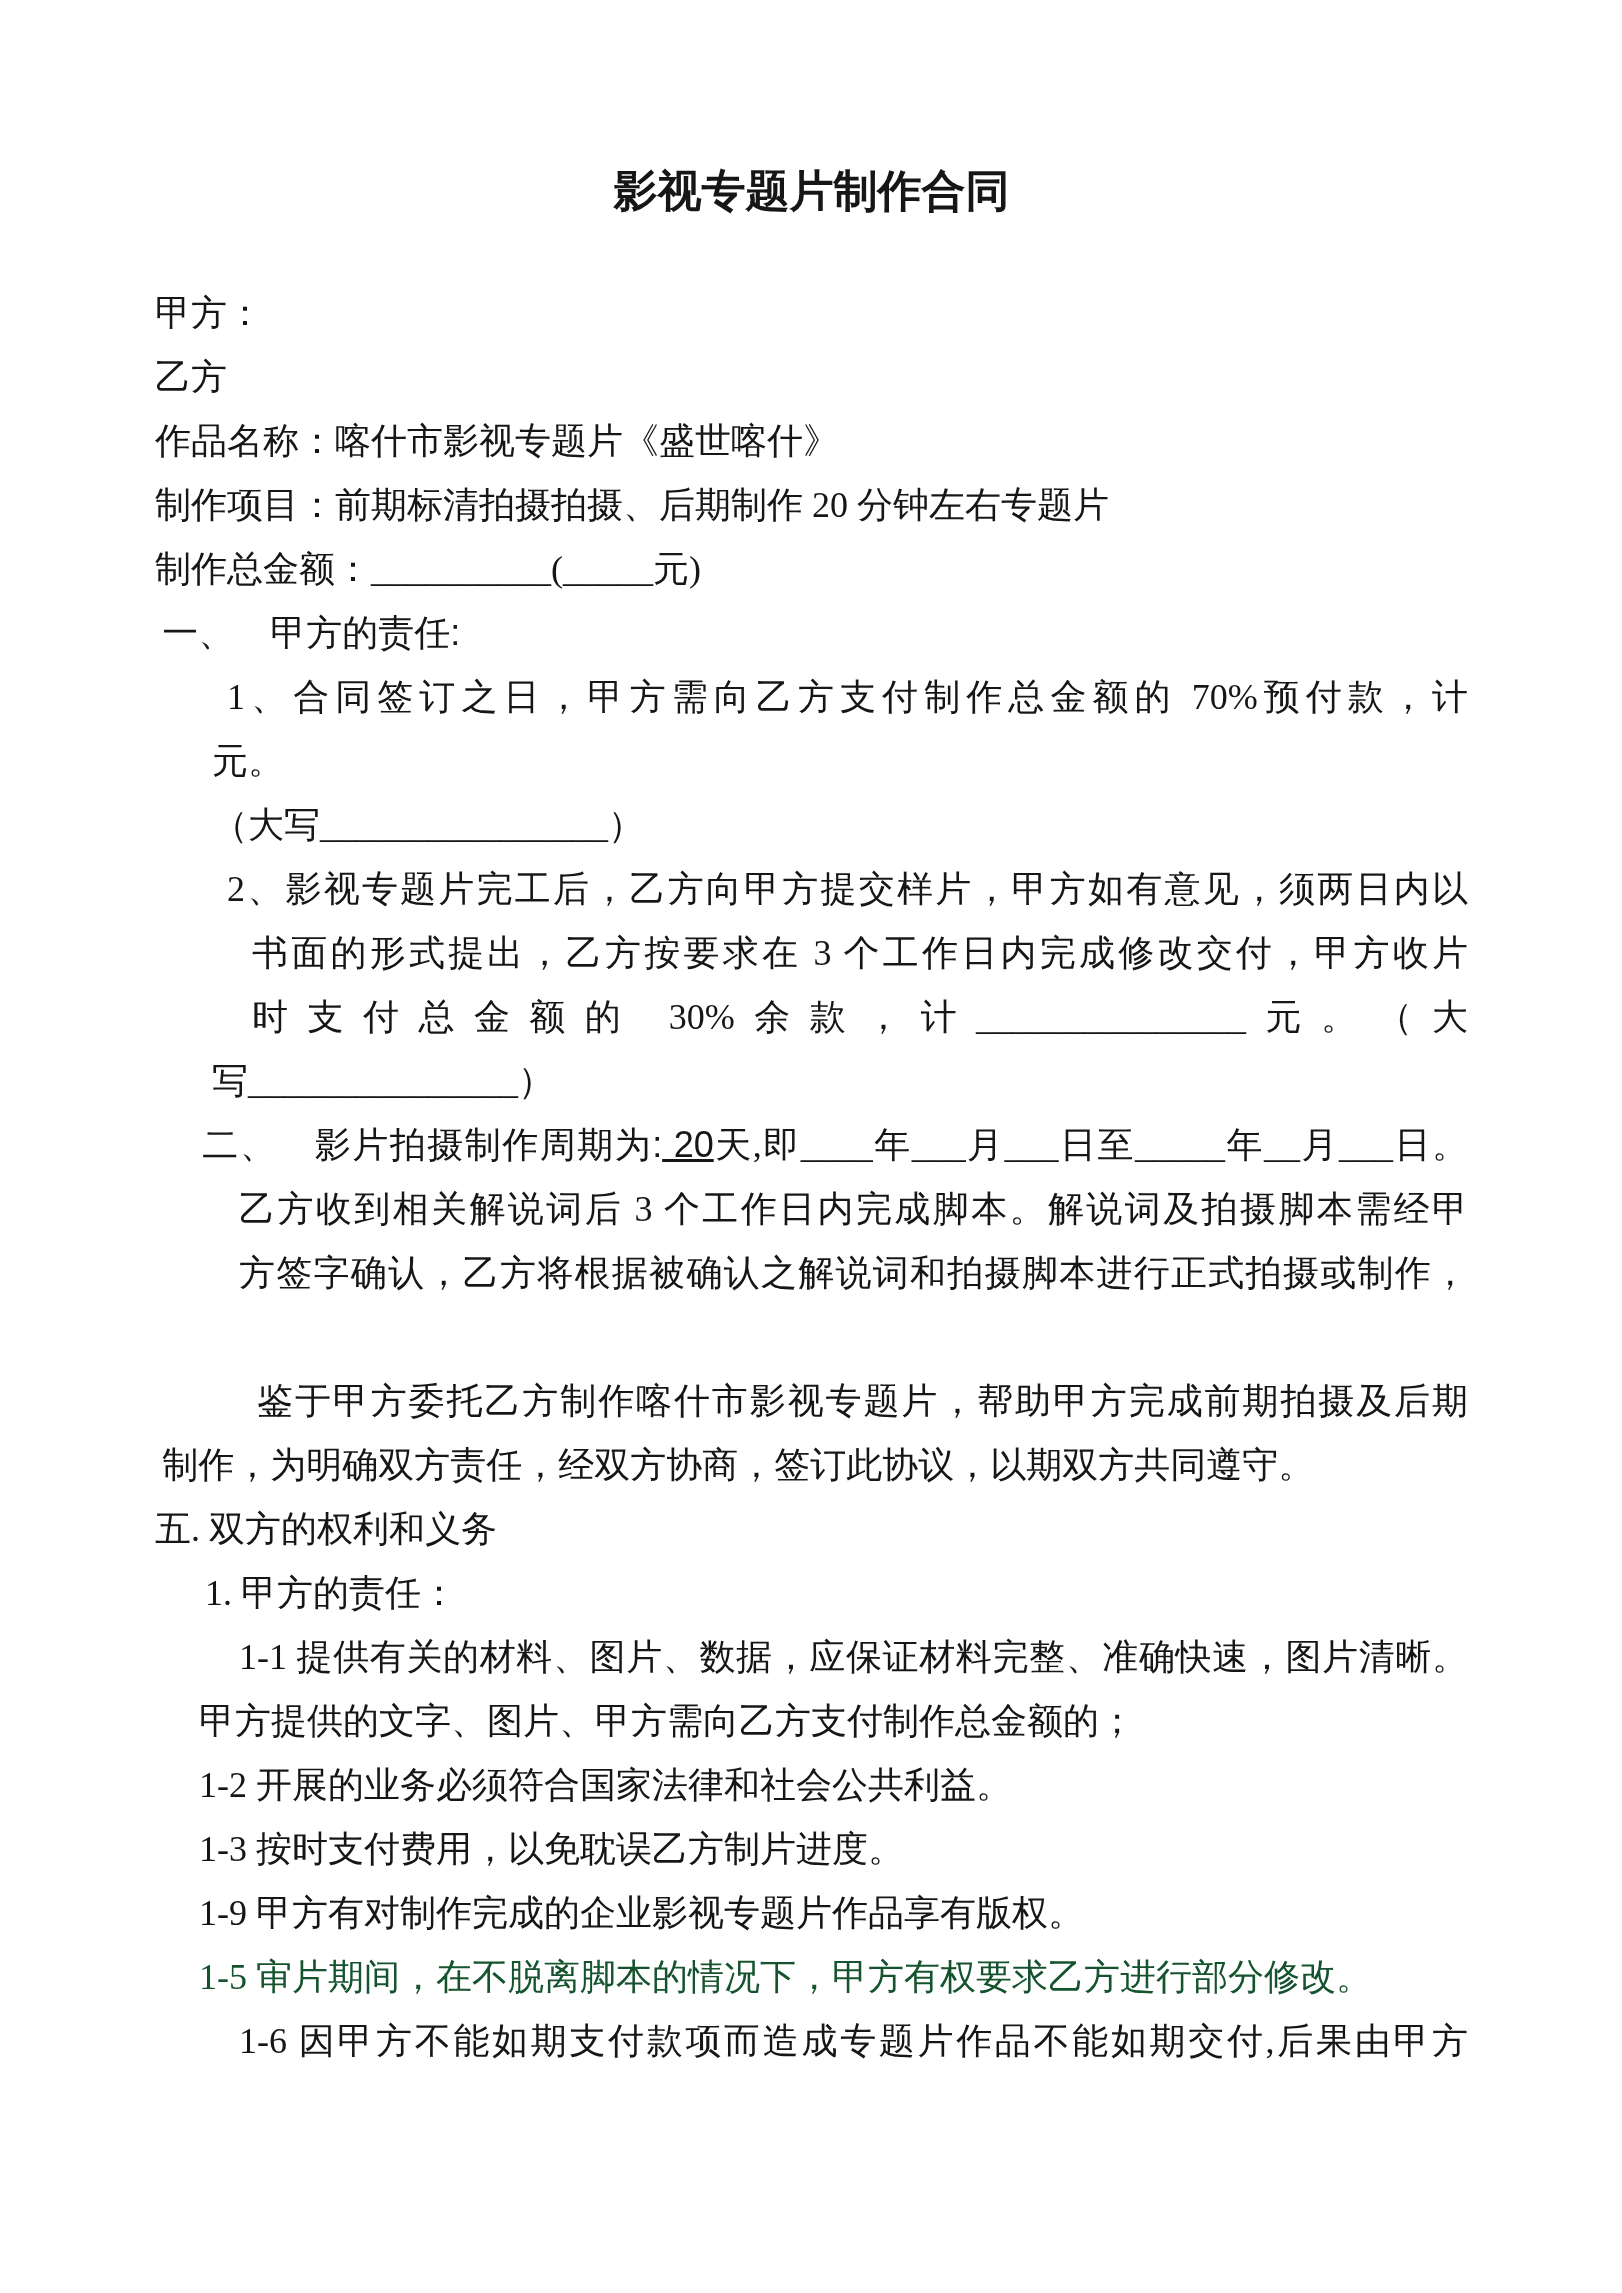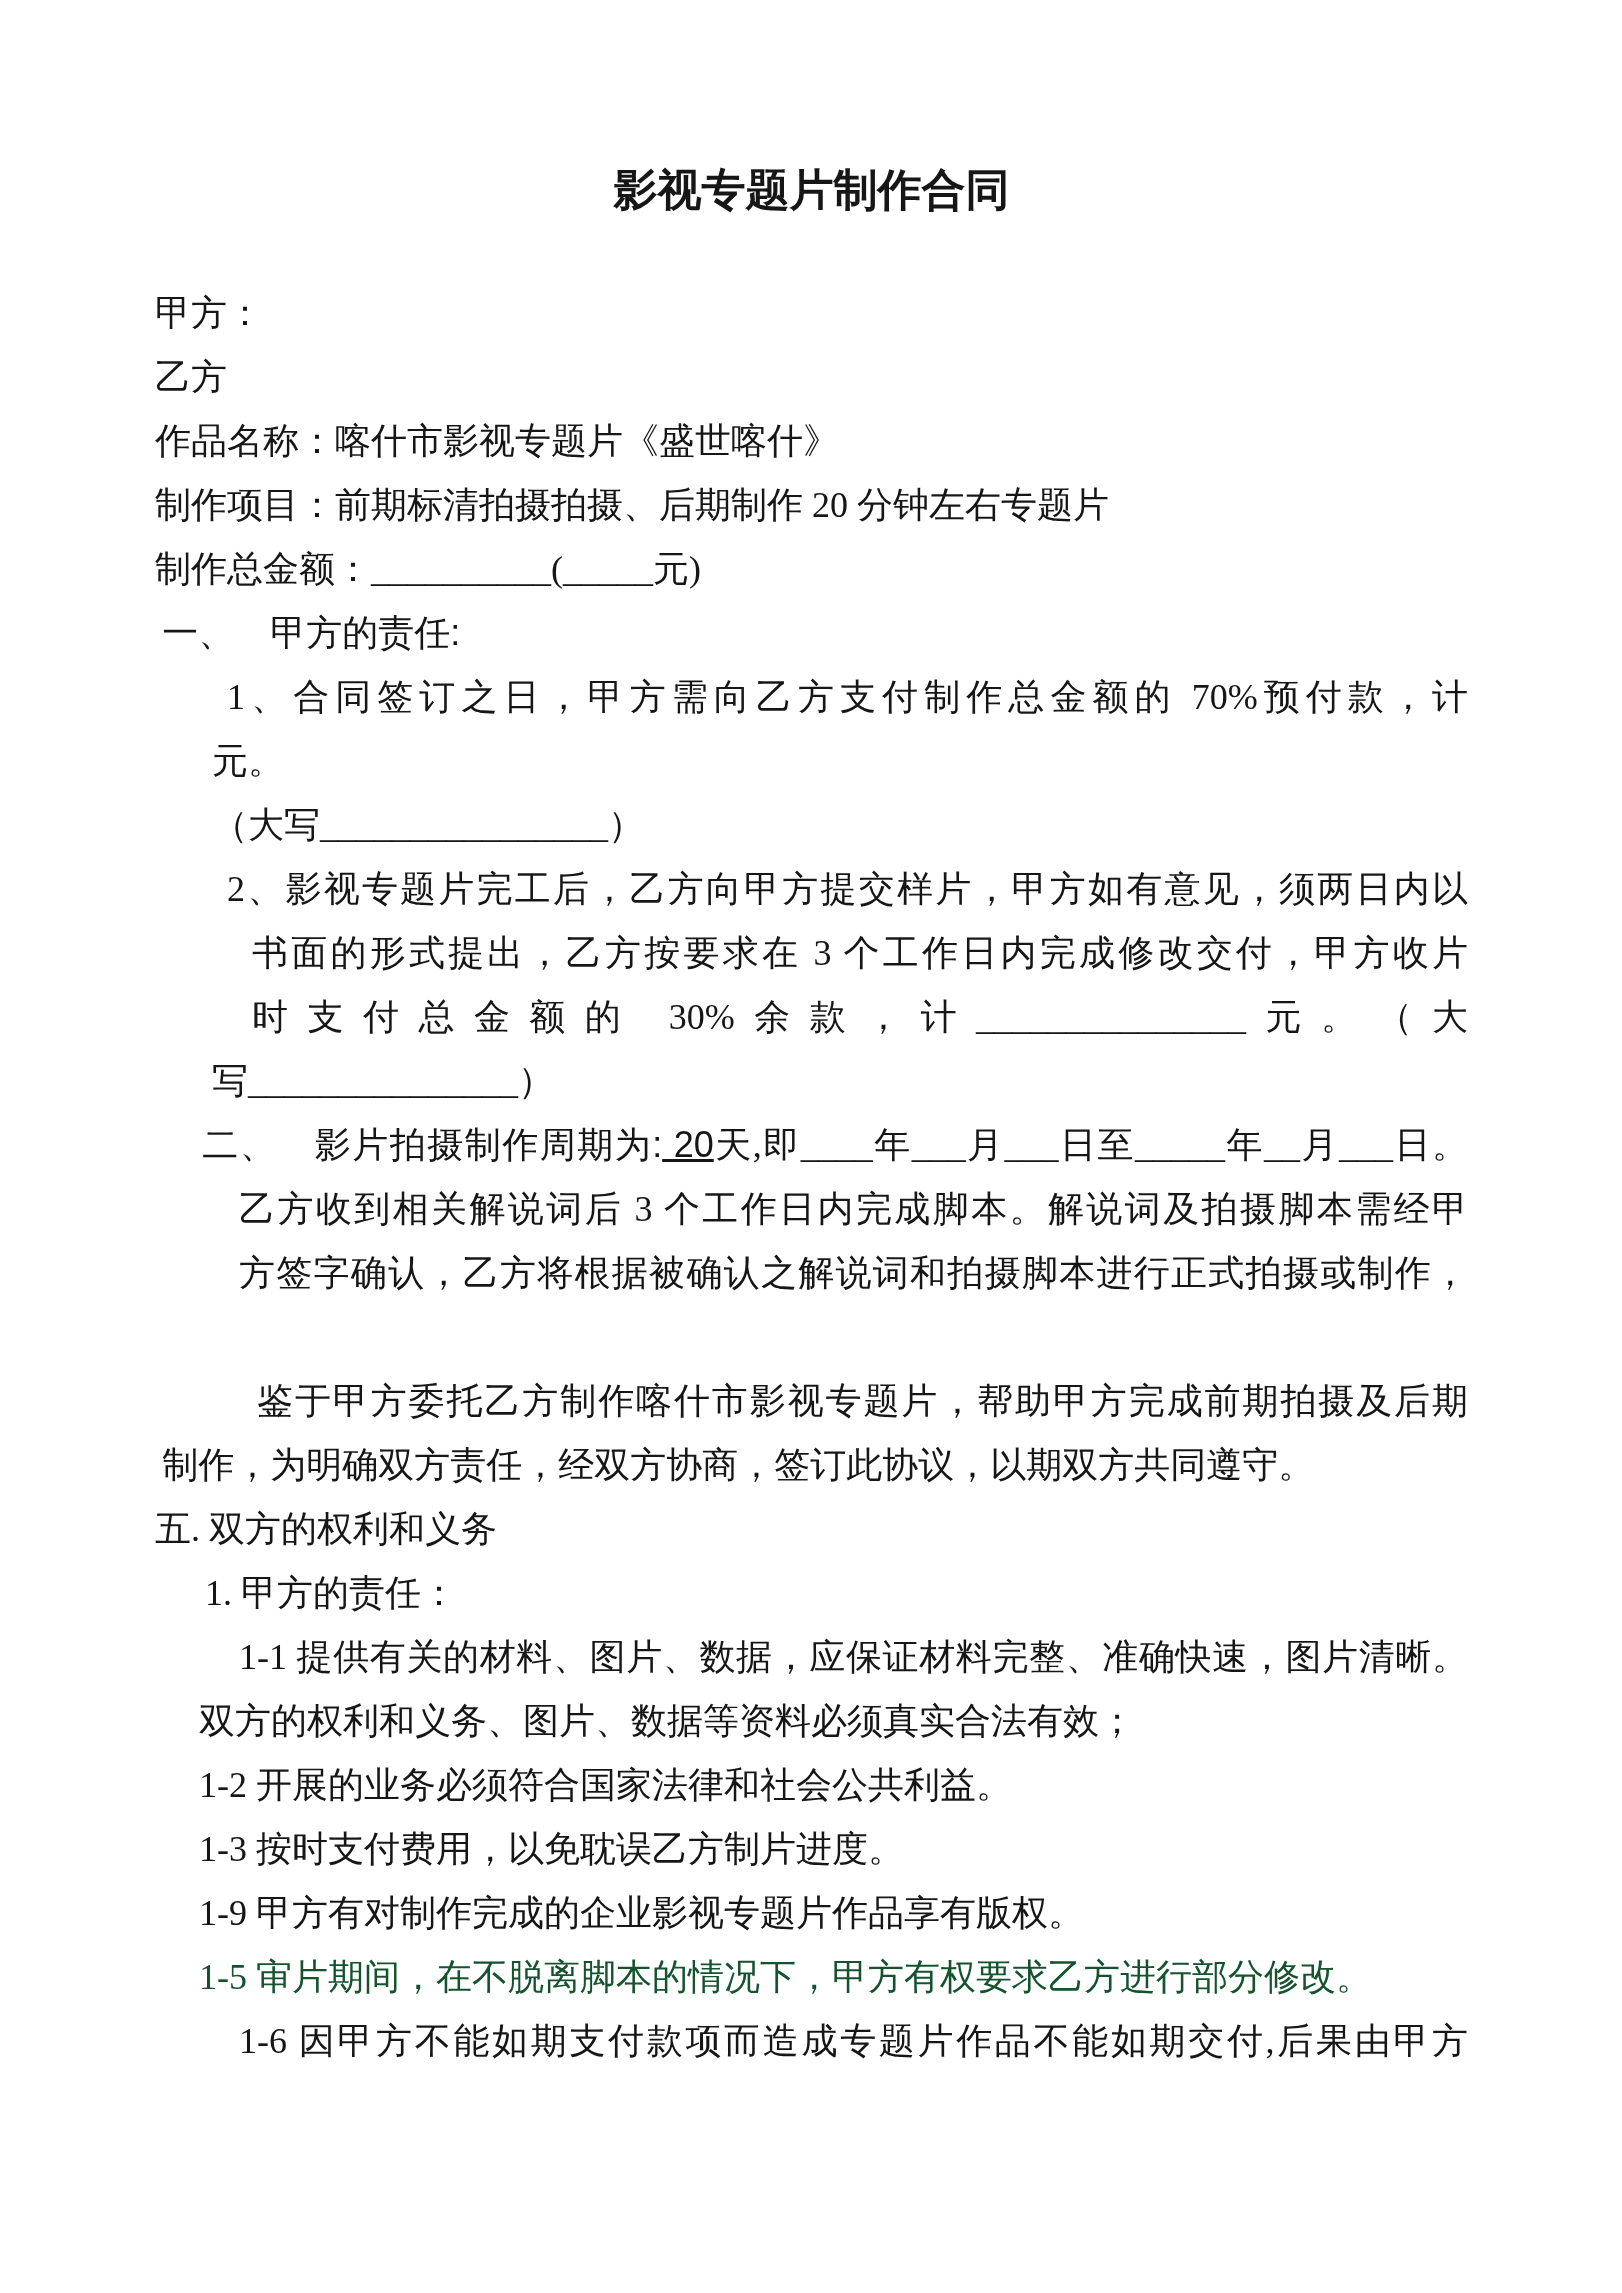--- a/index.html
+++ b/index.html
@@ -3,21 +3,21 @@
 <meta charset="utf-8">
 <style>
   html,body{margin:0;padding:0;background:#ffffff;}
   .page{
     width:1623px;height:2294px;background:#ffffff;box-sizing:border-box;
     padding:159px 155px 0 155px;
     font-family:"Liberation Serif","DejaVu Serif",serif;
     font-size:36px;color:#161616;overflow:hidden;
   }
   .title{
-    font-family:Liberation Serif, serif;
+    font-family:Liberation Sans, sans-serif;
     font-weight:700;font-size:44px;text-align:center;
     line-height:64px;height:64px;margin:0 0 58px 0;
   }
   .line{line-height:64px;height:64px;white-space:pre;}
   .j{white-space:normal;text-align:justify;text-align-last:justify;margin-left:40px;}
   .hd{font-family:"Liberation Sans","DejaVu Sans",sans-serif;}
   .m1{padding-left:7.3px}
   .m2{padding-left:32px}
   .m3{padding-left:44px}
   .m4{padding-left:57px}
@@ -53,20 +53,20 @@
   <div class="line j m3">方签字确认，乙方将根据被确认之解说词和拍摄脚本进行正式拍摄或制作，</div>
 
   <div class="line blank"></div>
 
   <div class="line j ind">鉴于甲方委托乙方制作喀什市影视专题片，帮助甲方完成前期拍摄及后期</div>
   <div class="line m1">制作，为明确双方责任，经双方协商，签订此协议，以期双方共同遵守。</div>
 
   <div class="line">五. 双方的权利和义务</div>
   <div class="line m5">1. 甲方的责任：</div>
   <div class="line j m3">1-1 提供有关的材料、图片、数据，应保证材料完整、准确快速，图片清晰。</div>
-  <div class="line m3">双方的权利和义务、图片、数据等资料必须真实合法有效；</div>
+  <div class="line m3">甲方提供的文字、图片、甲方需向乙方支付制作总金额的；</div>
   <div class="line m3">1-2 开展的业务必须符合国家法律和社会公共利益。</div>
   <div class="line m3">1-3 按时支付费用，以免耽误乙方制片进度。</div>
   <div class="line m3">1-9 甲方有对制作完成的企业影视专题片作品享有版权。</div>
   <div class="line m3 gray">1-5 审片期间，在不脱离脚本的情况下，甲方有权要求乙方进行部分修改。</div>
   <div class="line j m3">1-6 因甲方不能如期支付款项而造成专题片作品不能如期交付,后果由甲方</div>
 </div>
 
 
 </body></html>

